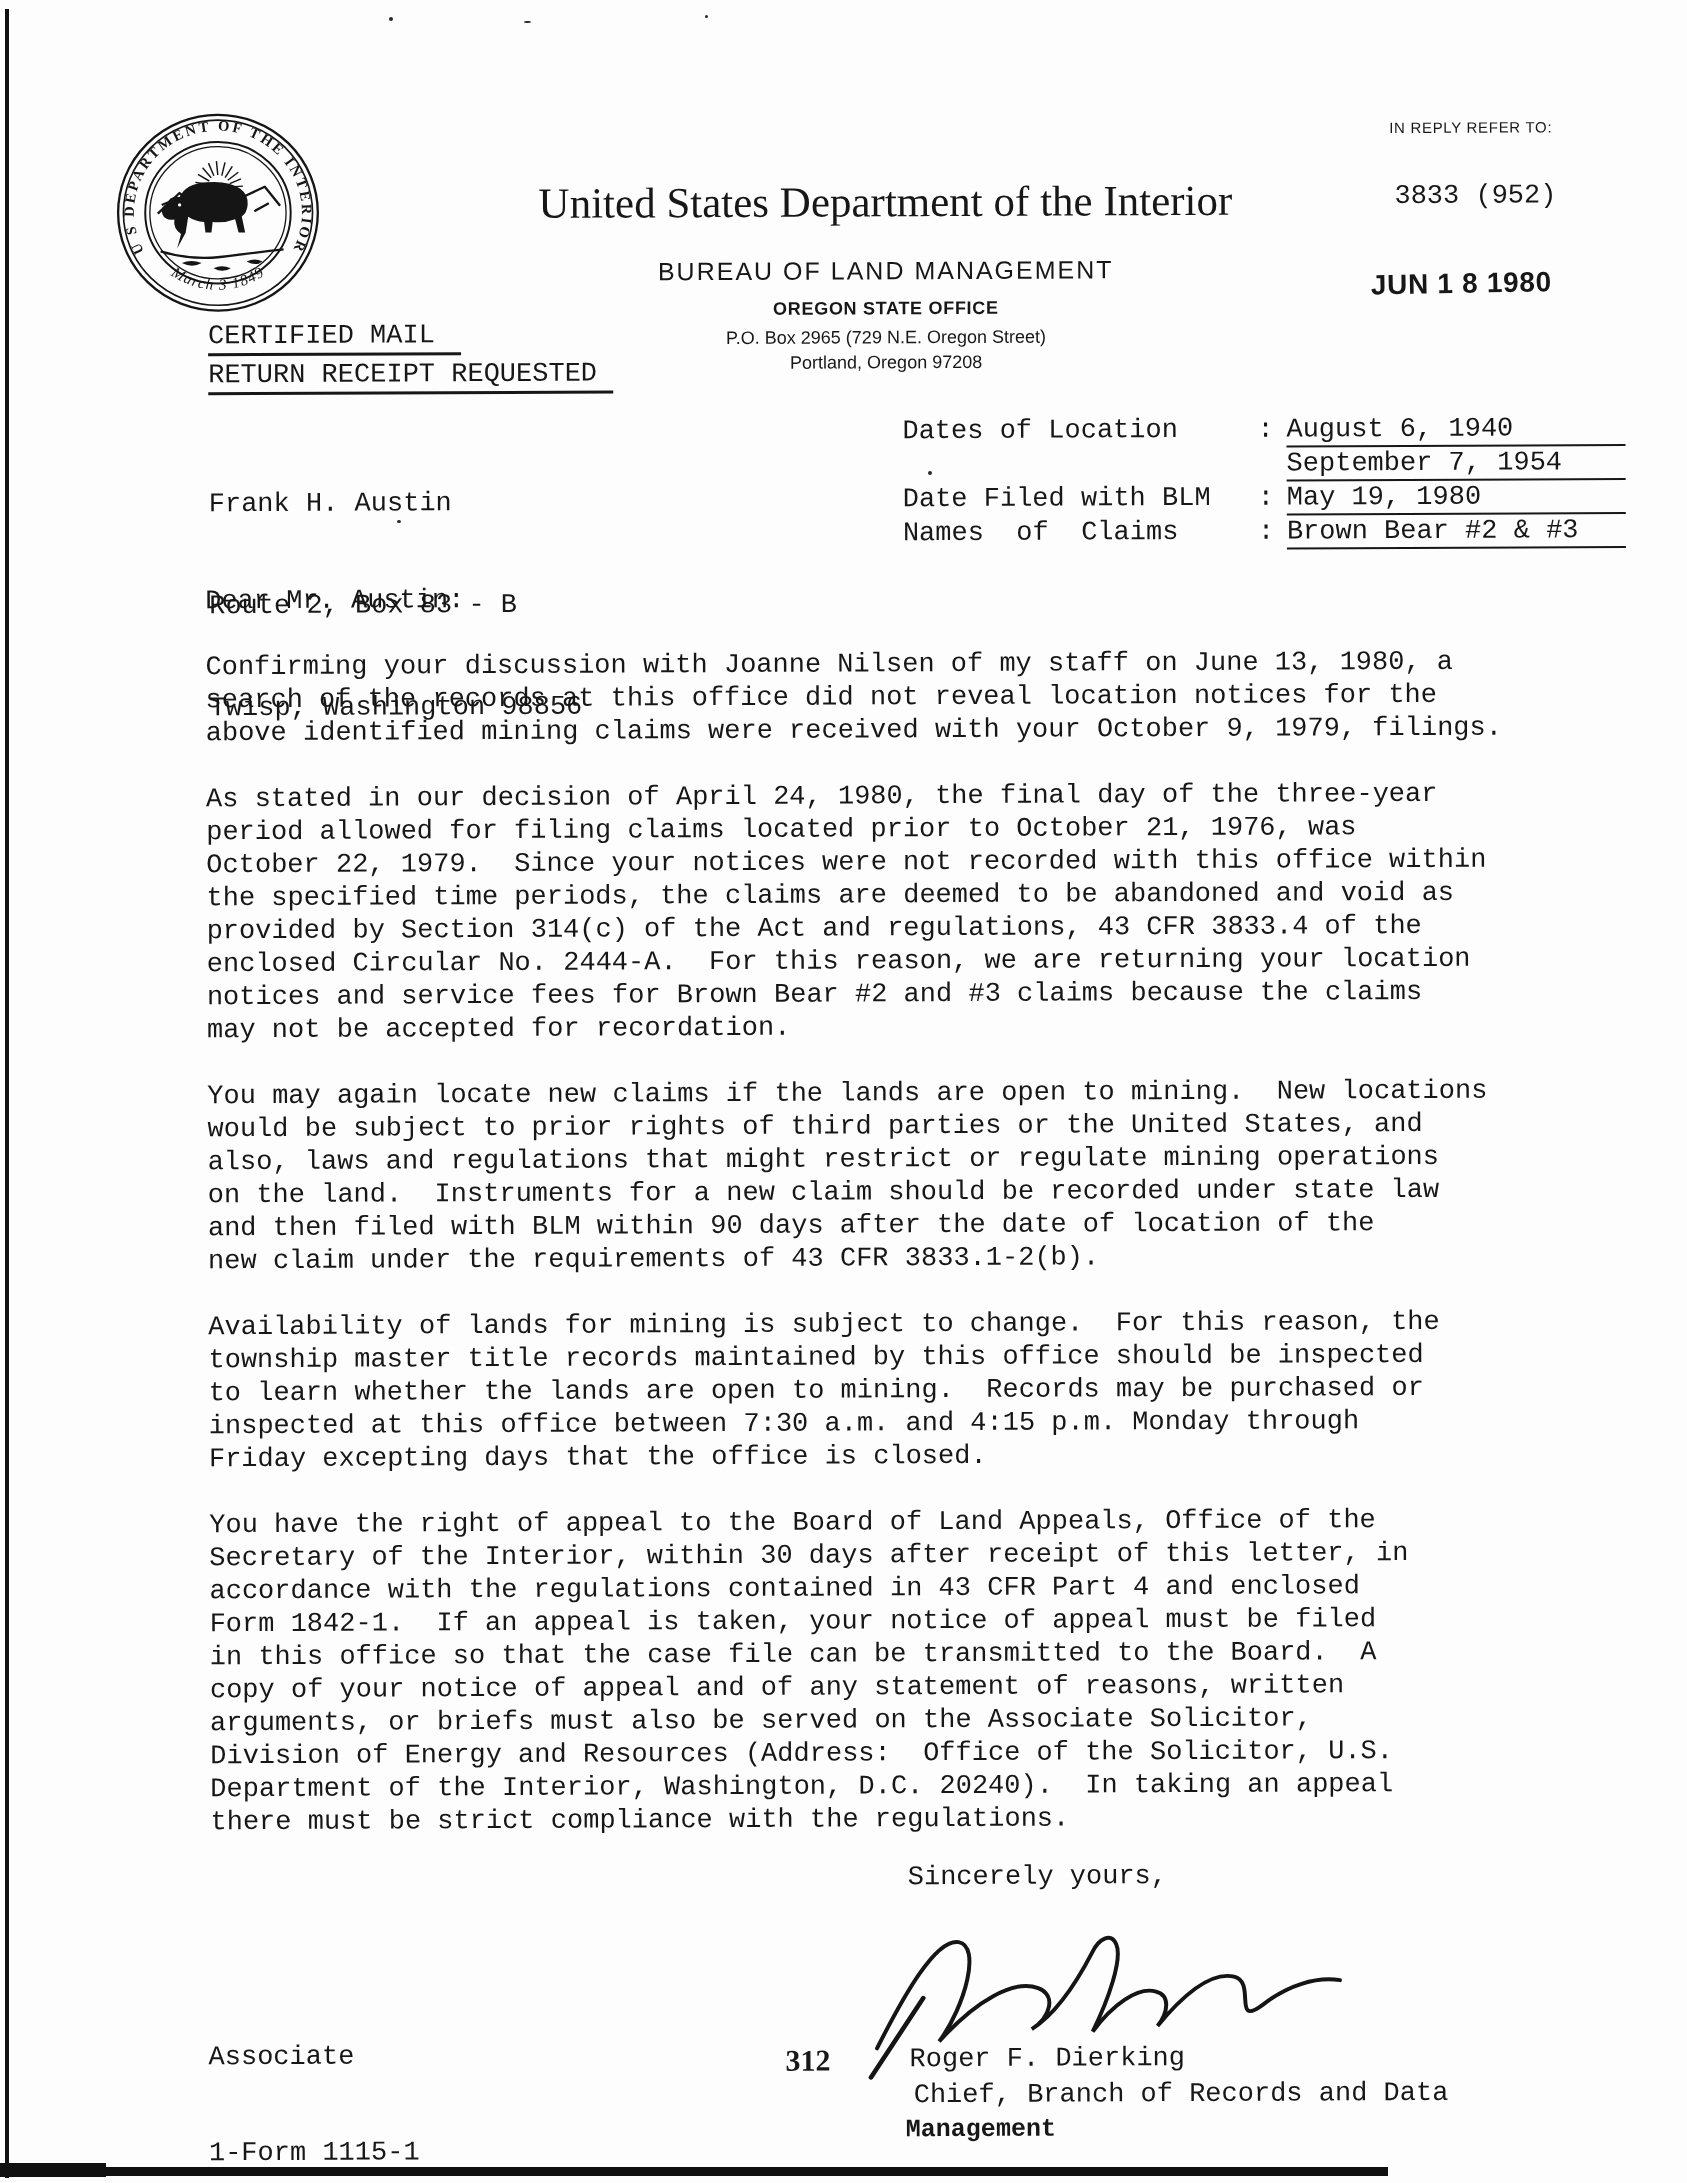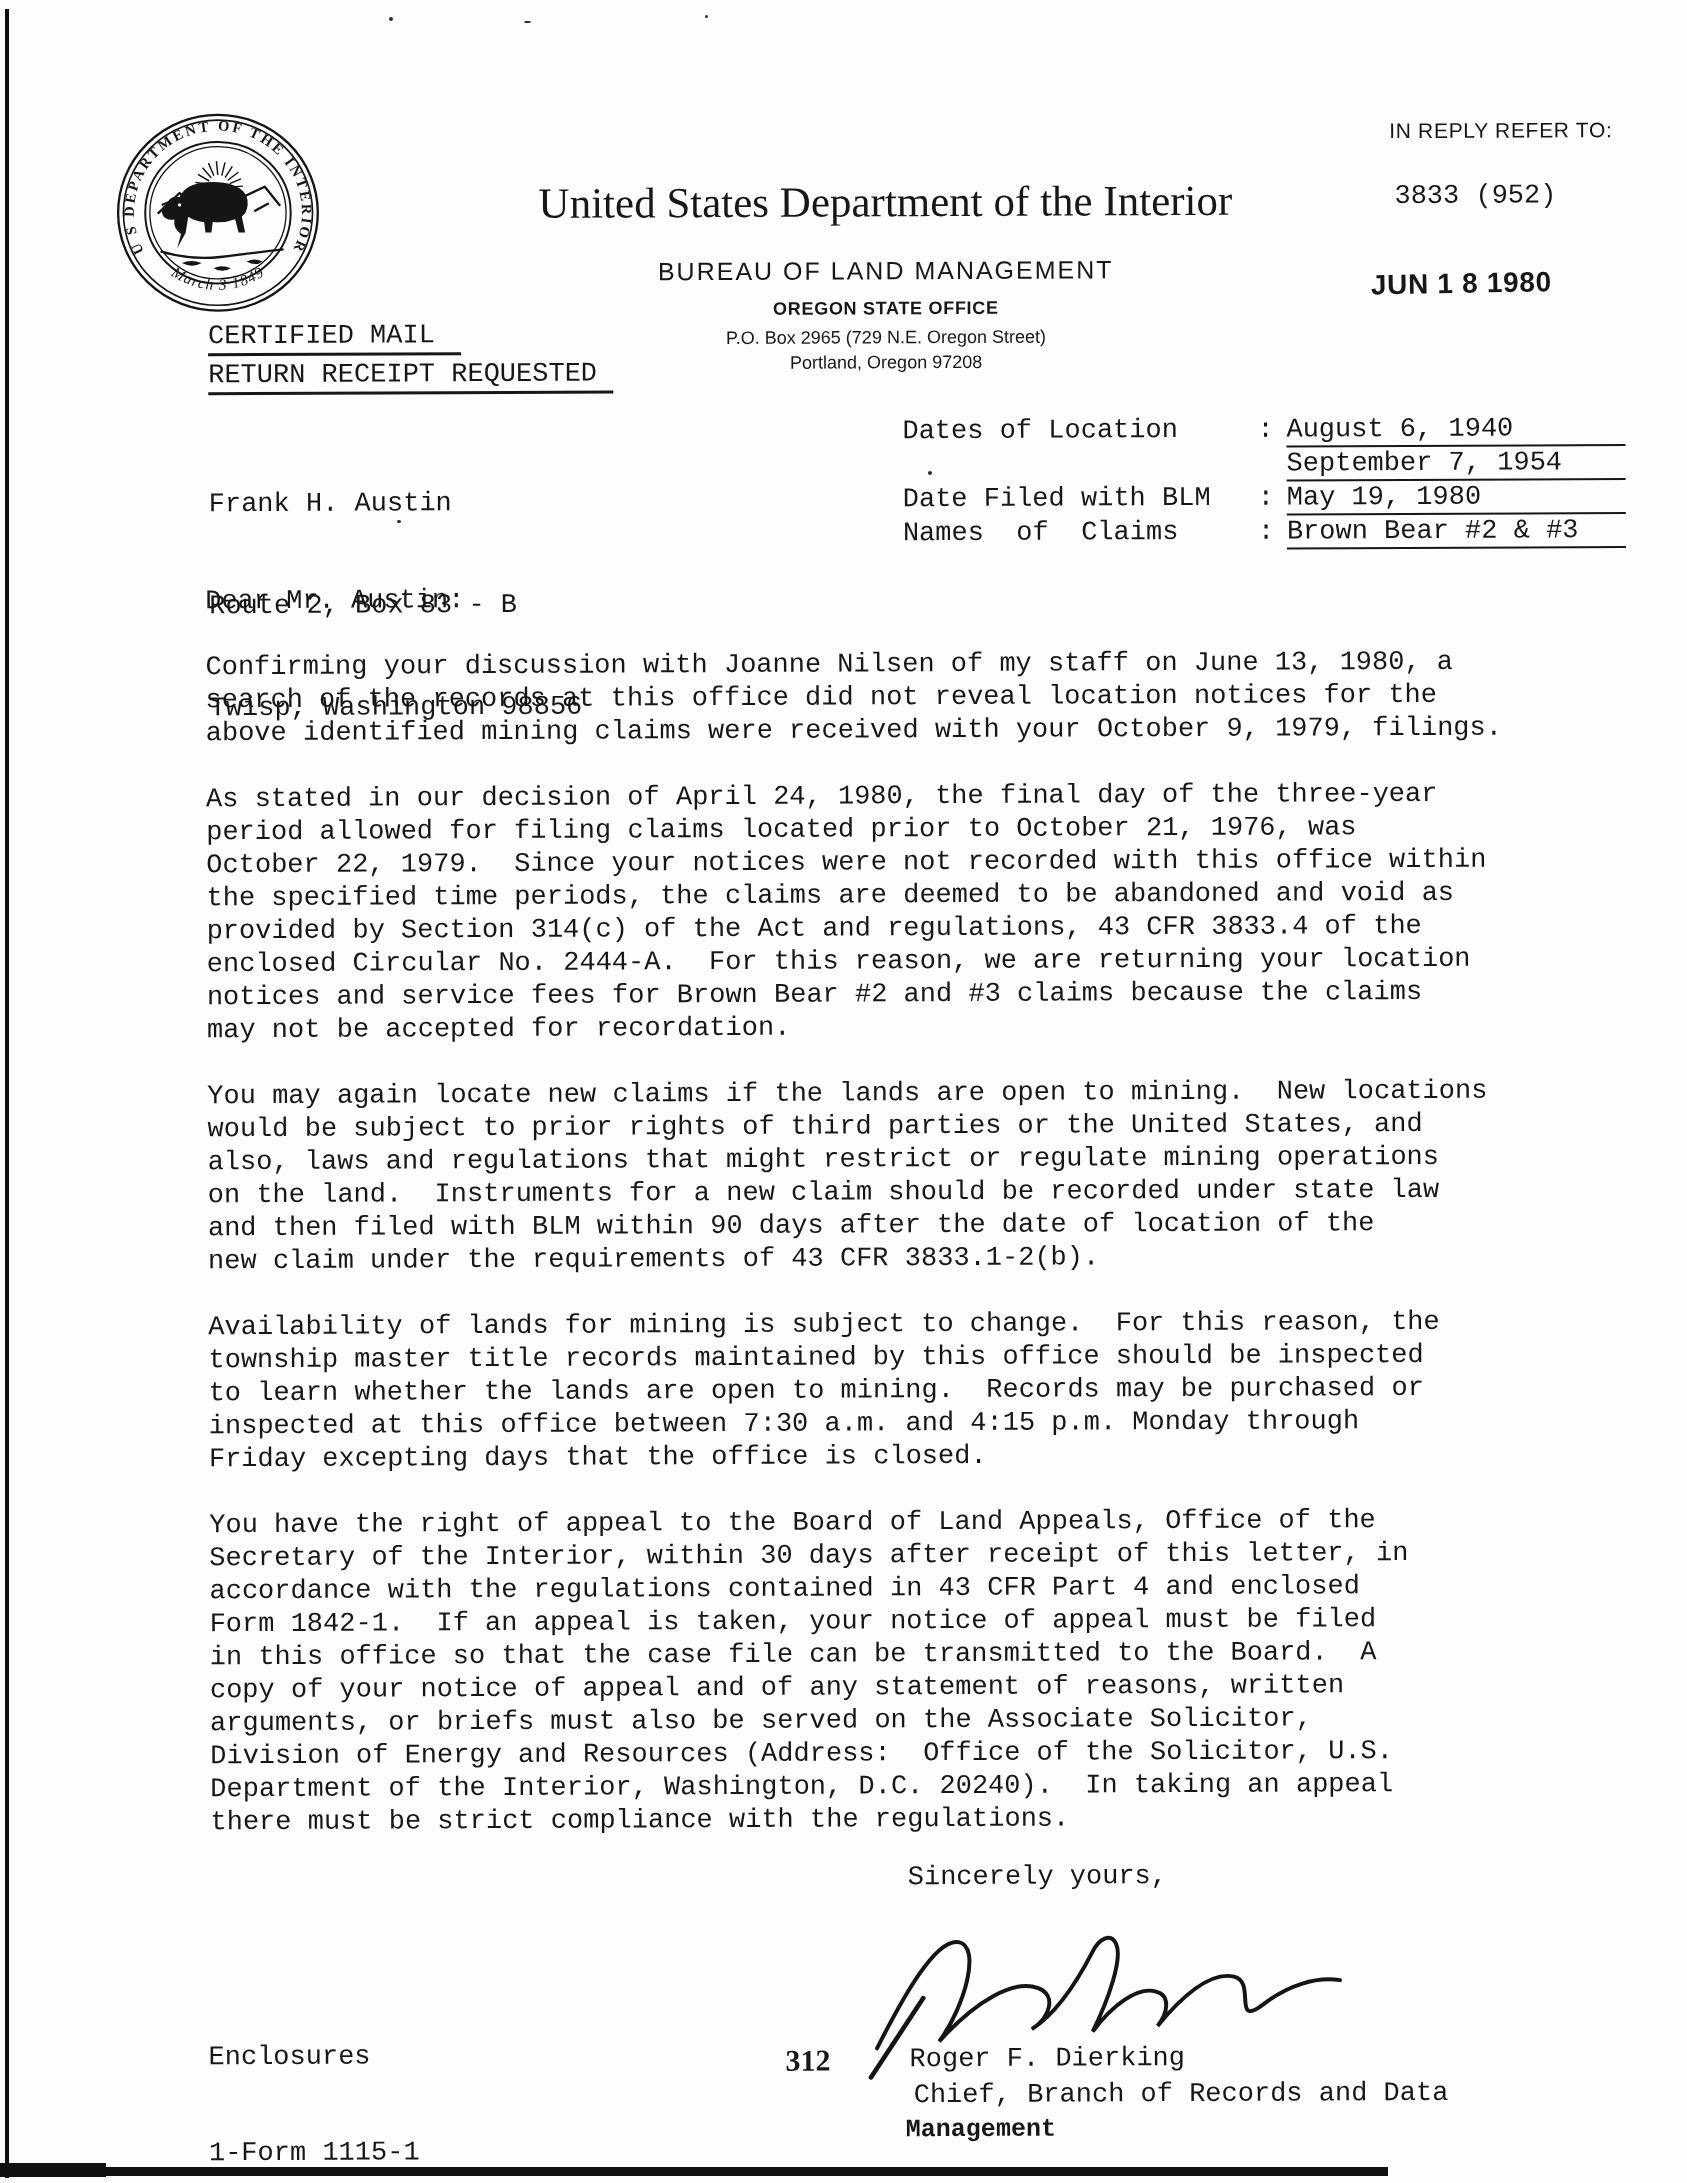--- a/index.html
+++ b/index.html
@@ -22,21 +22,21 @@
   .seal { position:absolute; left:118px; top:112px; width:205px; height:201px; }
   .head-center { position:absolute; left:425px; top:180px; width:926px; text-align:center;
     font-family:"Liberation Sans",sans-serif; }
   .dept { font-family:"Liberation Serif","DejaVu Serif",serif; font-size:43px; line-height:50px; white-space:nowrap; }
   .bureau { margin-top:29px; font-size:25px; letter-spacing:2px; line-height:29px; }
   .office { margin-top:13.2px; font-size:18px; font-weight:bold; letter-spacing:0.7px; line-height:20.5px; }
   .addr1 { margin-top:8px; font-size:18px; line-height:20.5px; }
   .addr2 { margin-top:5.3px; font-size:18px; line-height:20.5px; }
 
   .in-reply { position:absolute; left:1392px; top:124px; font-family:"Liberation Sans",sans-serif;
-    font-size:21px; letter-spacing:0.7px; }
+    font-size:15px; letter-spacing:0.7px; }
   .ref-code { position:absolute; left:1397px; top:186px; font-size:27px;font-family:Liberation Mono, monospace; }
   .date-stamp { position:absolute; left:1373px; top:273px; font-family:"Liberation Sans",sans-serif;
     font-size:28px; font-weight:bold; letter-spacing:0.7px; transform:rotate(-0.8deg); }
 
   .certified { position:absolute; left:210px; top:322px; font-size:27px; line-height:29px; }
   .certified .u { display:inline-block; border-bottom:3.3px solid #171717; padding:0 26.5px 2px 0; }
   .certified .u2 { display:inline-block; border-bottom:3.3px solid #171717; padding:0 16.5px 2px 0; margin-top:4.6px; }
 
   
   .recipient { position:absolute; left:210px; top:419px; font-size:27px; line-height:34px; white-space:pre; }
@@ -225,21 +225,21 @@
     </svg>
     <svg class="sig-slash" viewBox="0 0 100 132">
       <line x1="8" y1="126" x2="88" y2="6" stroke="#151515" stroke-width="7" stroke-linecap="round"></line>
     </svg>
     <div class="sig-code">312</div>
     <div class="sig-name">Roger F. Dierking</div>
     <div class="sig-title1">Chief, Branch of Records and Data</div>
     <div class="sig-title2">Management</div>
 
     <div class="enclosures">
-      <div>Enclosures</div>
+      <div>Associate</div>
       <div>1-Form 1115-1</div>
       
       
       
     </div>
 
   </div>
 </div>
 
 

